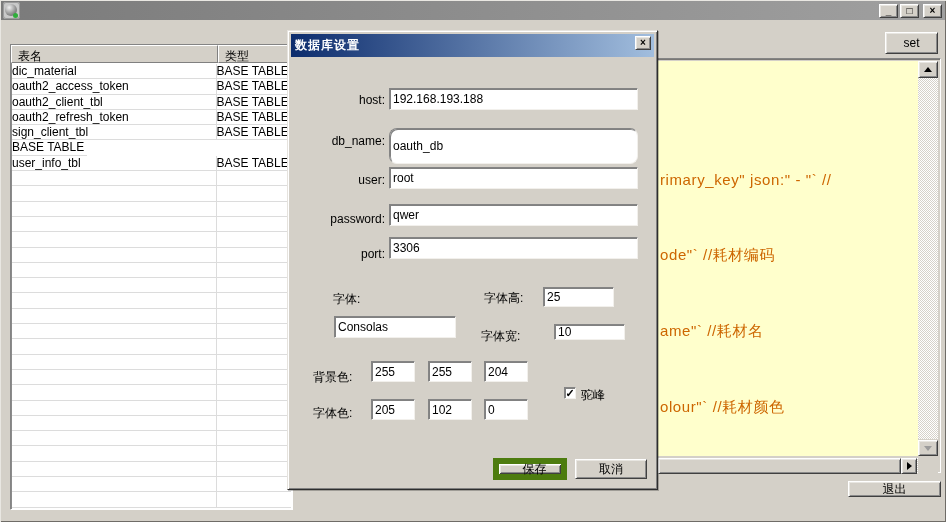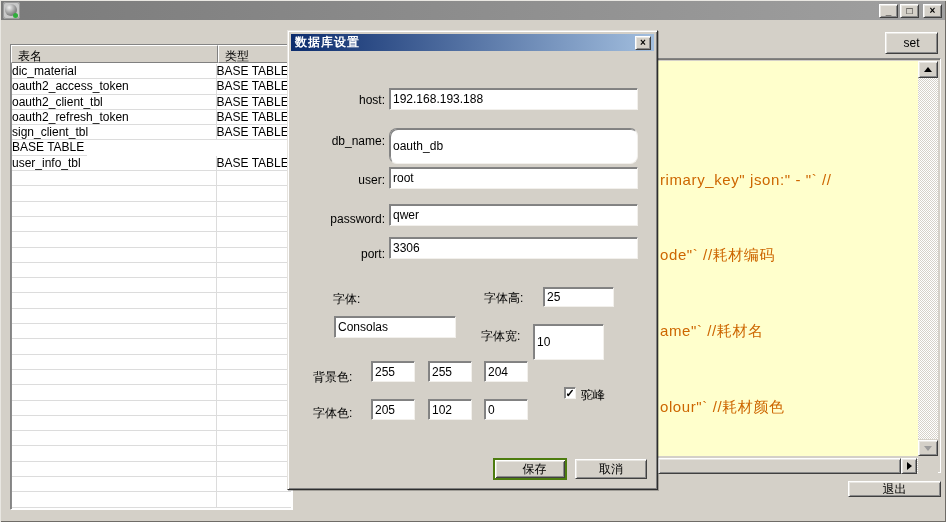--- a/index.html
+++ b/index.html
@@ -64,40 +64,40 @@
   .hsb{position:absolute;left:2px;top:399px;width:260px;height:16px;}
   .hthumb{position:absolute;left:0;top:0;width:243px;height:16px;background:#d4d0c8;
           border:1px solid;border-color:#fff #404040 #404040 #fff;
           box-shadow:inset 1px 1px 0 #e8e6e1, inset -1px -1px 0 #8a8a8a;}
   .sb-right{left:243px;top:0;width:16px;height:16px;}
   .corner{position:absolute;left:262px;top:399px;width:20px;height:16px;background:#d4d0c8;}
   
   .dialog{position:absolute;left:287px;top:30px;width:371px;height:460px;background:#d4d0c8;
           border:1px solid;border-color:#e6e3de #2d2d2d #2d2d2d #e6e3de;
           box-shadow:inset 1px 1px 0 #fff, inset -1px -1px 0 #808080, 1px 1px 0 rgba(0,0,0,.25);}
-  .dlg-titlebar{position:absolute;left:3px;top:3px;width:363px;height:17px;
+  .dlg-titlebar{position:absolute;left:3px;top:3px;width:363px;height:23px;
                 background:linear-gradient(to right,#0c2c6d,#a2bede);
                 display:flex;align-items:center;color:#fff;}
   .dlg-title{font-size:12px;font-weight:bold;padding-left:4px;letter-spacing:1px;}
   .dlg-close{position:absolute;right:3px;top:2px;width:16px;height:14px;background:#d4d0c8;
              border:1px solid;border-color:#fff #404040 #404040 #fff;
              box-shadow:inset 1px 1px 0 #e8e6e1, inset -1px -1px 0 #8a8a8a;
              color:#000;font-size:10px;font-weight:bold;line-height:12px;text-align:center;}
   .dlabel{position:absolute;font-size:12px;color:#000;white-space:nowrap;}
   .rlabel{text-align:right;width:75px;left:22px;}
   .fin{position:absolute;font-size:12px;color:#000;background:#fff;padding:0 3px;outline:none;
        border:1px solid;border-color:#848484 #f2f0ec #f2f0ec #848484;
        box-shadow:inset 1px 1px 0 rgba(62,62,62,.65);}
   .checkbox{position:absolute;left:276px;top:356px;width:12px;height:12px;background:#fff;
             border:1px solid;border-color:#848484 #f2f0ec #f2f0ec #848484;
             box-shadow:inset 1px 1px 0 rgba(62,62,62,.65);font-size:11px;line-height:10px;text-align:center;}
   .checkbox.checked::after{content:"✓";font-weight:bold;}
   .dlg-btn{position:absolute;font-size:12px;color:#000;display:flex;align-items:center;justify-content:center;
            background:#d4d0c8;}
-  .default-btn{border:2px solid #4d7c0f;
+  .default-btn{border:6px solid #4d7c0f;
                box-shadow:inset 1px 1px 0 #fff, inset -1px -1px 0 #404040, inset 2px 2px 0 #e8e6e1, inset -2px -2px 0 #8a8a8a;padding-left:9px;}
   .normal-btn{border:1px solid;border-color:#fff #404040 #404040 #fff;
               box-shadow:inset 1px 1px 0 #e8e6e1, inset -1px -1px 0 #8a8a8a;}
 </style>
 </head>
 <body>
 
 <div class="window">
 
   <div class="titlebar">
@@ -293,21 +293,21 @@
     <div class="dlabel rlabel" style="top:216px">port:</div>
     <input class="fin" style="left: 101px; top: 206px; width: 249px; height: 22px;" value="3306">
 
     <div class="dlabel" style="left:45px;top:260px">字体:</div>
     <input class="fin" style="left: 46px; top: 285px; width: 122px; height: 22px;" value="Consolas">
 
     <div class="dlabel" style="left:196px;top:259px">字体高:</div>
     <input class="fin" style="left: 255px; top: 256px; width: 71px; height: 20px;" value="25">
 
     <div class="dlabel" style="left:193px;top:297px">字体宽:</div>
-    <input class="fin" style="left: 245px; top: 293px; width: 71px; height: 36px;" value="10">
+    <input class="fin" style="left: 266px; top: 293px; width: 71px; height: 16px;" value="10">
 
     <div class="dlabel" style="left:25px;top:338px">背景色:</div>
     <input class="fin" style="left: 83px; top: 330px; width: 44px; height: 21px;" value="255">
     <input class="fin" style="left: 140px; top: 330px; width: 44px; height: 21px;" value="255">
     <input class="fin" style="left: 196px; top: 330px; width: 44px; height: 21px;" value="204">
 
     <div class="dlabel" style="left:25px;top:374px">字体色:</div>
     <input class="fin" style="left: 83px; top: 368px; width: 44px; height: 21px;" value="205">
     <input class="fin" style="left: 140px; top: 368px; width: 44px; height: 21px;" value="102">
     <input class="fin" style="left: 196px; top: 368px; width: 44px; height: 21px;" value="0">

